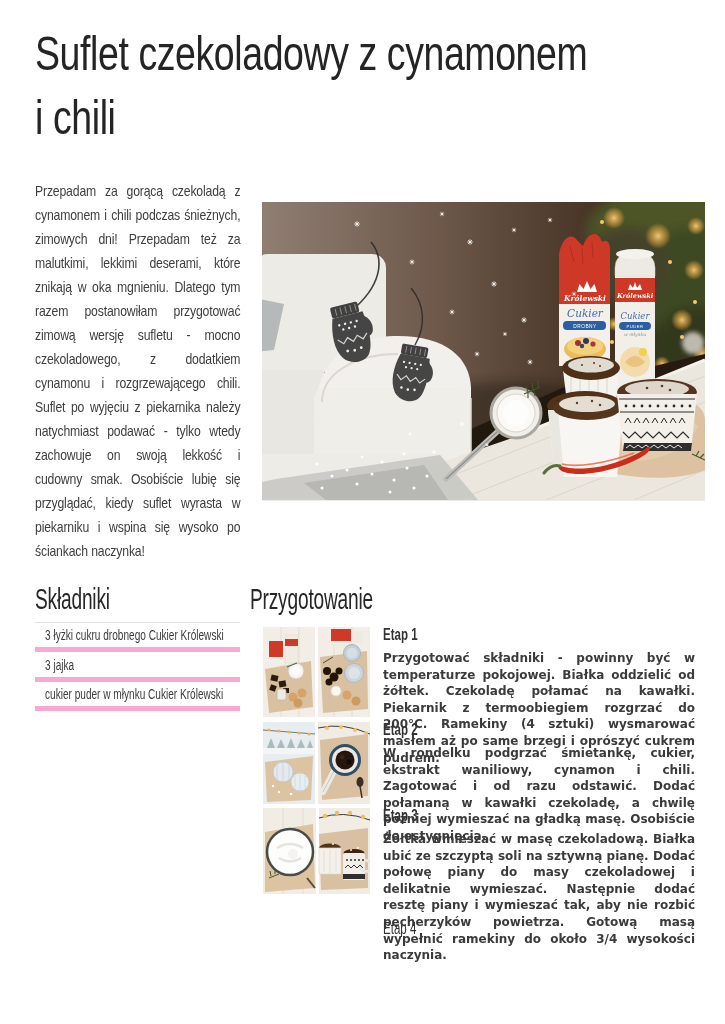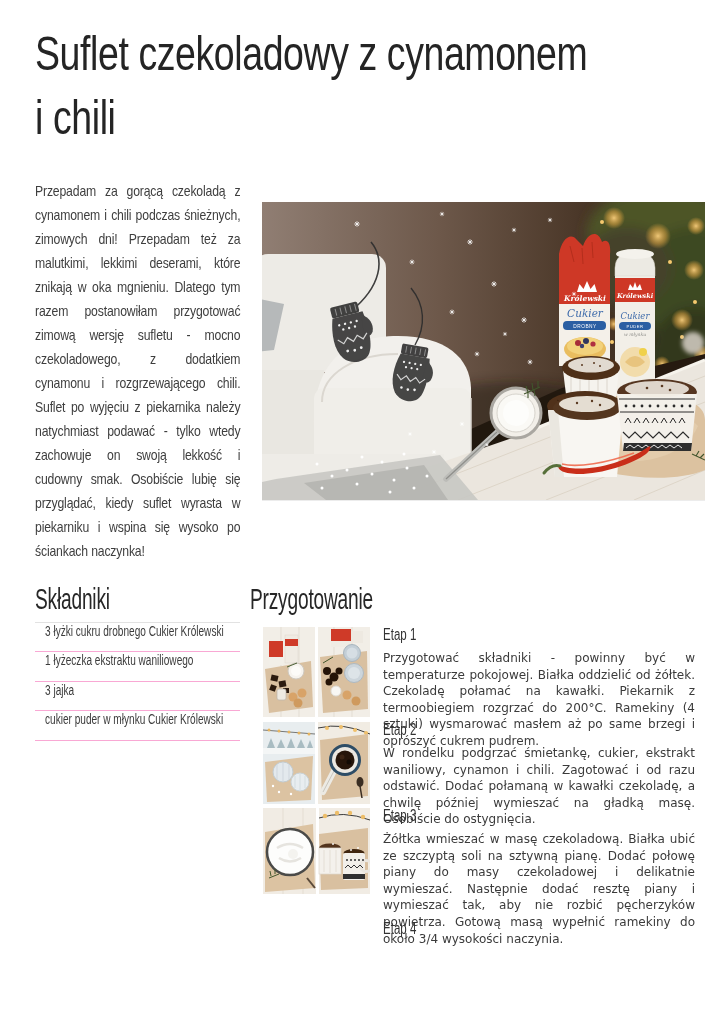--- a/index.html
+++ b/index.html
@@ -26,34 +26,34 @@
     font-size:29px;color:#272727;font-weight:400;
     transform:scaleX(0.66);transform-origin:0 0;white-space:nowrap;letter-spacing:-0.3px;
   }
   .sec-h.skl{left:35px;top:583px;}
   .sec-h.prz{left:250px;top:583px;}
   .ing-list{
     left:35px;top:622px;width:205px;
     list-style:none;margin:0;padding:0;border-top:1px solid #e2e2e2;
   }
   .ing-list li{
-    height:29.4px;border-bottom:1px solid #f9a8d4;
-    display:flex;align-items:flex-start;padding-left:10px;box-sizing:border-box;
+    height:29.4px;border-bottom:5px solid #f9a8d4;
+    display:flex;align-items:center;padding-left:10px;box-sizing:border-box;
   }
   .ing-list li span{
     font-size:14px;color:#3c3c3c;white-space:nowrap;
     transform:scaleX(0.72);transform-origin:0 0;
   }
   .step{left:263px;display:flex;}
   .step.s1{top:627px;}
   .step.s2{top:722px;}
   .step.s3{top:808px;}
   .thumb{width:107px;flex:none;margin-right:13px;}
   .thumb svg{display:block;}
-  .step-body{width:312px;}
+  .step-body{width:312px;font-weight:bold;}
   .etap{
     font-size:16px;color:#333;height:16px;line-height:16px;margin:0 0 7px 0;
     transform:scaleX(0.72);transform-origin:0 0;white-space:nowrap;
   }
   .step-text{
     font-family:"DejaVu Sans", sans-serif;
     font-size:12px;line-height:16.6px;text-align:justify;color:#3b3b3b;margin:0;
   }
   .etap4{left:383px;top:921px;}
 </style>
@@ -323,23 +323,20 @@
     <use href="#flake" transform="translate(172 250) scale(0.8)"></use>
     <use href="#flake" transform="translate(148 232) scale(0.7)"></use>
   </g>
 </svg>
 </div>
 
 <h2 class="abs sec-h skl" style="margin:0;">Składniki</h2>
 <ul class="abs ing-list">
   <li>
       <span>3 łyżki cukru drobnego Cukier Królewski</span>
-    </li>
-  <li>
-      <span>1 łyżeczka ekstraktu waniliowego</span>
     </li>
   <li>
       <span>3 jajka</span>
     </li>
   <li>
       <span>cukier puder w młynku Cukier Królewski</span>
     </li>
 </ul>
 
 <h2 class="abs sec-h prz" style="margin:0;">Przygotowanie</h2>

